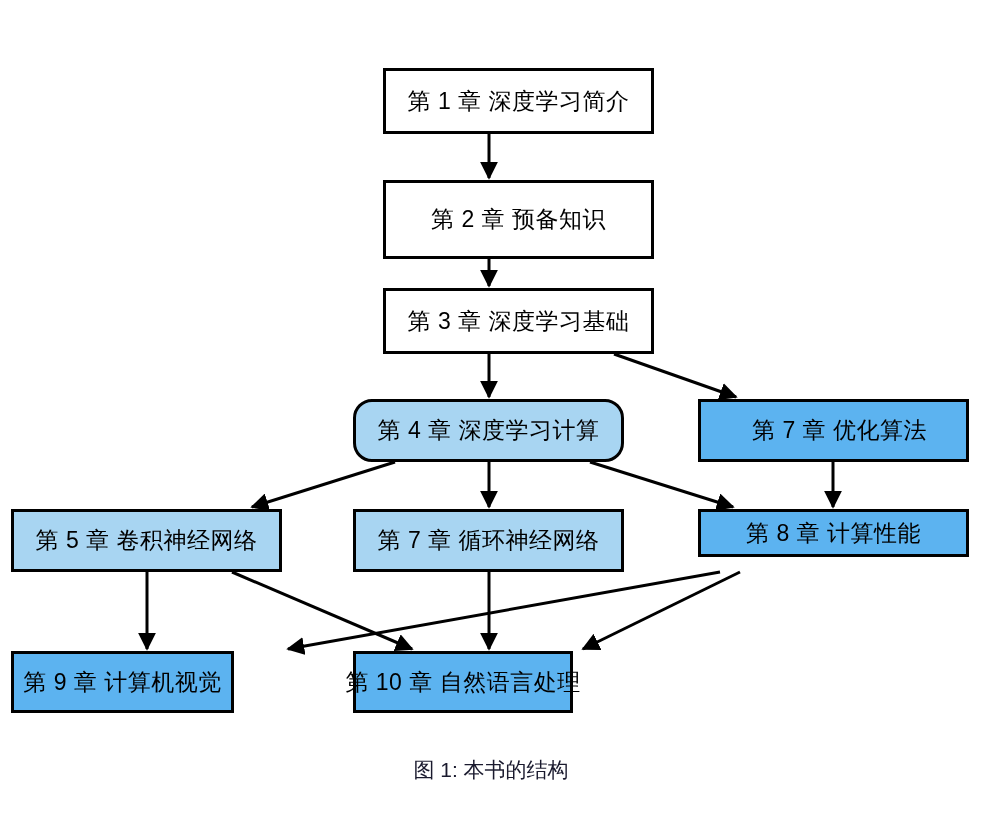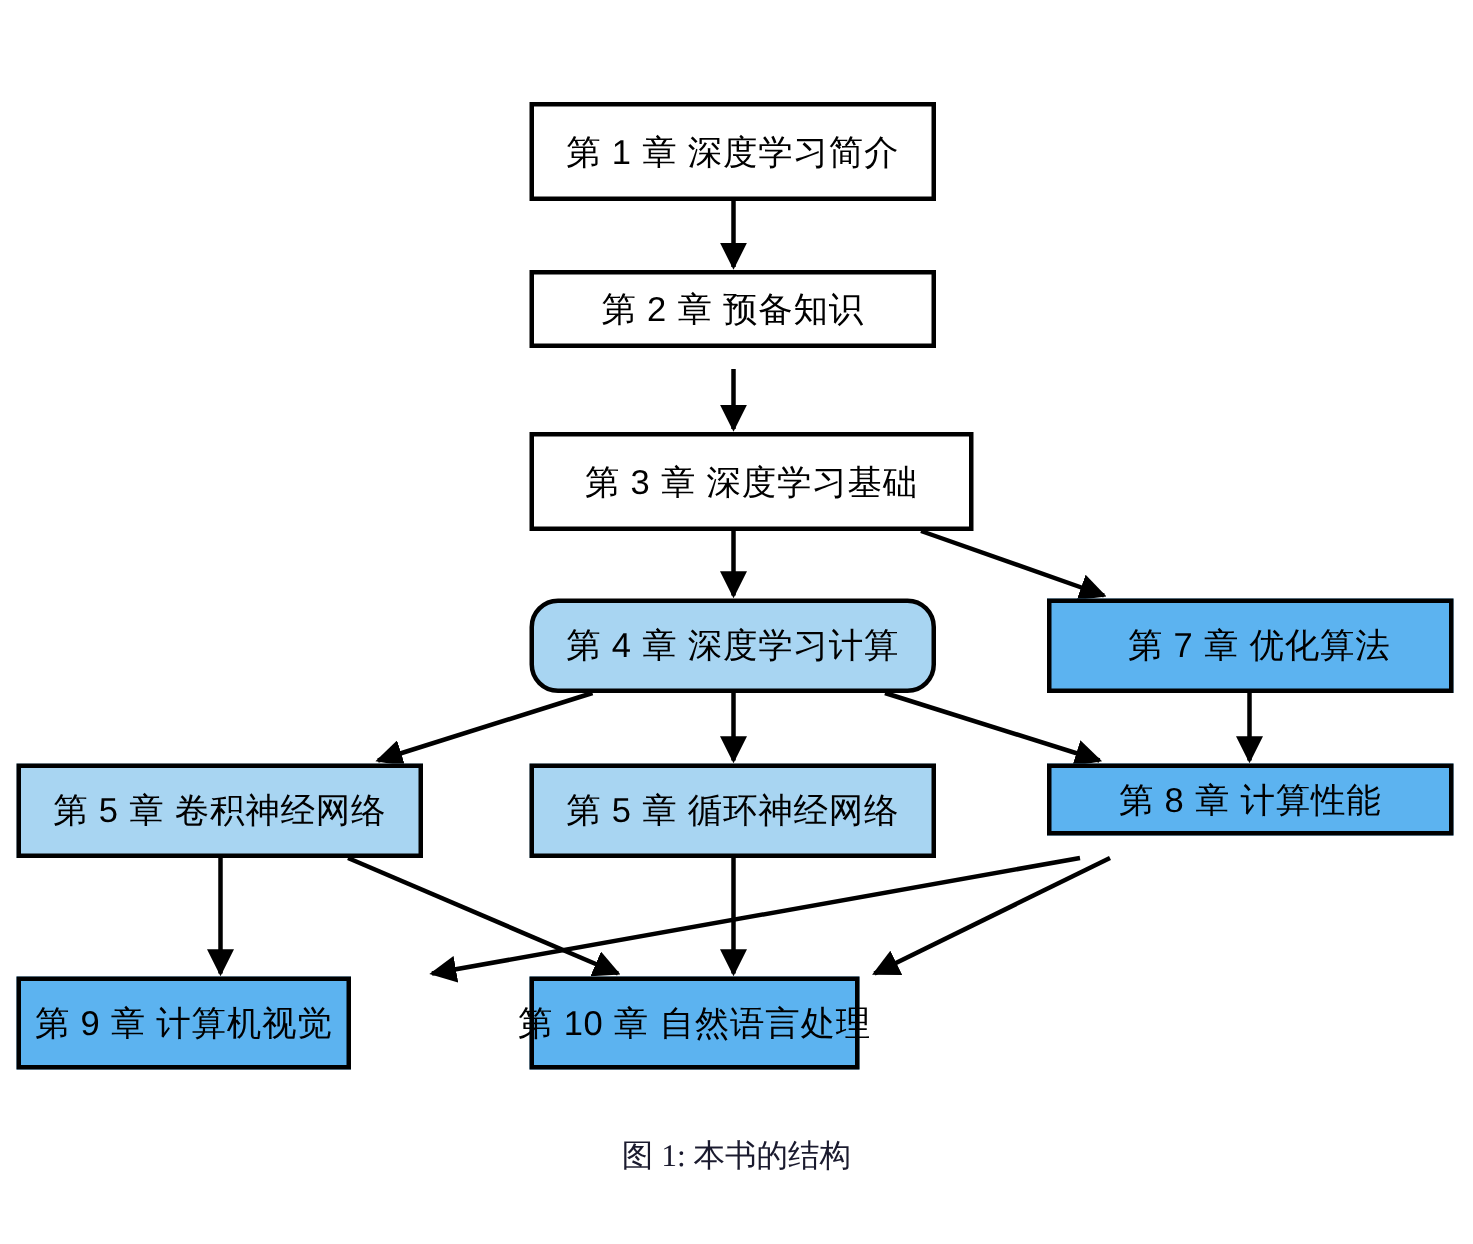--- a/index.html
+++ b/index.html
@@ -37,31 +37,31 @@
     z-index: 2;
   }
   .node-label {
     font-family: "Liberation Sans", "DejaVu Sans", sans-serif;
     font-size: 23px;
     line-height: 1;
     color: #000000;
     white-space: nowrap;
     letter-spacing: 0.5px;
   }
-  .fill-white  { background: #ffffff; }
+  .fill-white  { background: #ffffff; margin-left: 30px; }
   .fill-light  { background: #a8d5f2; }
   .fill-dark   { background: #5cb3f0; }
 
   #caption {
     position: absolute;
     left: 0;
     top: 756px;
     width: 982px;
     text-align: center;
-    font-family: Liberation Serif, serif;
+    font-family: Liberation Sans, sans-serif;
     font-size: 21px;
     color: #1a1a2e;
   }
 </style>
 </head>
 <body>
 
 <div id="figure-root">
 
   <svg id="edge-layer" viewBox="0 0 982 829" width="982" height="829" xmlns="http://www.w3.org/2000/svg">
@@ -84,37 +84,37 @@
         <line x1="489" y1="572" x2="489" y2="649" stroke="#000000" stroke-width="3" marker-end="url(#arrowhead)"></line>
         <line x1="720" y1="572" x2="288" y2="649" stroke="#000000" stroke-width="3" marker-end="url(#arrowhead)"></line>
         <line x1="740" y1="572" x2="583" y2="649" stroke="#000000" stroke-width="3" marker-end="url(#arrowhead)"></line>
       </g>
   </svg>
 
   <div id="node-layer">
       <div class="node fill-white" style="left: 353px; top: 68px; width: 271px; height: 66px;">
         <span class="node-label">第 1 章 深度学习简介</span>
       </div>
-      <div class="node fill-white" style="left: 353px; top: 180px; width: 271px; height: 52px;">
+      <div class="node fill-white" style="left: 353px; top: 180px; width: 271px; height: 79px;">
         <span class="node-label">第 2 章 预备知识</span>
       </div>
-      <div class="node fill-white" style="left: 353px; top: 288px; width: 296px; height: 66px;">
+      <div class="node fill-white" style="left: 353px; top: 288px; width: 271px; height: 66px;">
         <span class="node-label">第 3 章 深度学习基础</span>
       </div>
       <div class="node fill-light" style="left: 353px; top: 399px; width: 271px; height: 63px; border-radius: 19px;">
         <span class="node-label">第 4 章 深度学习计算</span>
       </div>
       <div class="node fill-dark" style="left: 698px; top: 399px; width: 271px; height: 63px; padding-left: 12px;">
         <span class="node-label">第 7 章 优化算法</span>
       </div>
       <div class="node fill-light" style="left: 11px; top: 509px; width: 271px; height: 63px; text-align: center;">
         <span class="node-label">第 5 章 卷积神经网络</span>
       </div>
       <div class="node fill-light" style="left: 353px; top: 509px; width: 271px; height: 63px;">
-        <span class="node-label">第 5 章 循环神经网络</span>
+        <span class="node-label">第 7 章 循环神经网络</span>
       </div>
       <div class="node fill-dark" style="left: 698px; top: 509px; width: 271px; height: 48px;">
         <span class="node-label">第 8 章 计算性能</span>
       </div>
       <div class="node fill-dark" style="left: 11px; top: 651px; width: 223px; height: 62px;">
         <span class="node-label">第 9 章 计算机视觉</span>
       </div>
       <div class="node fill-dark" style="left: 353px; top: 651px; width: 220px; height: 62px;">
         <span class="node-label">第 10 章 自然语言处理</span>
       </div>

